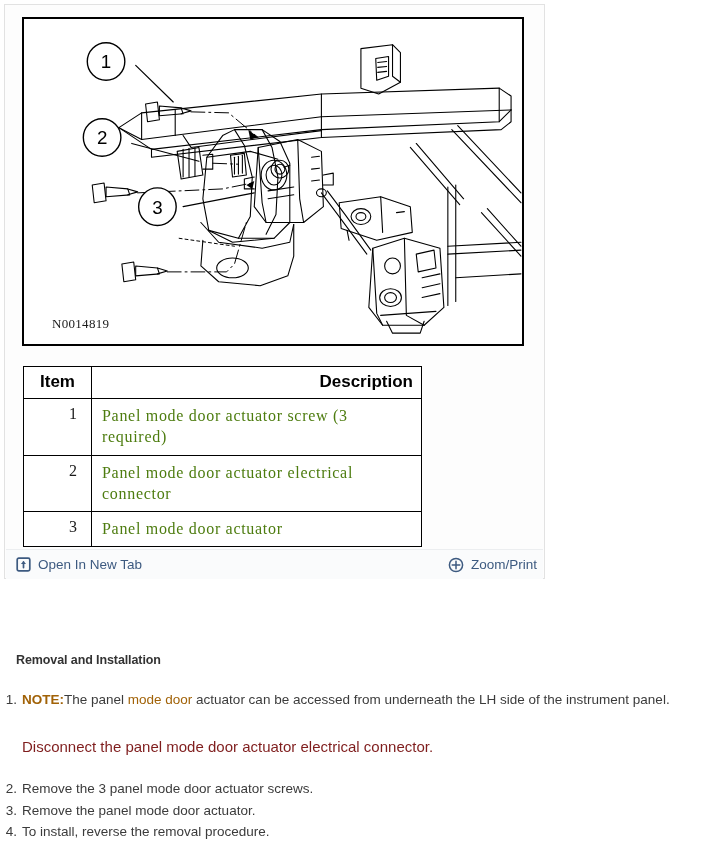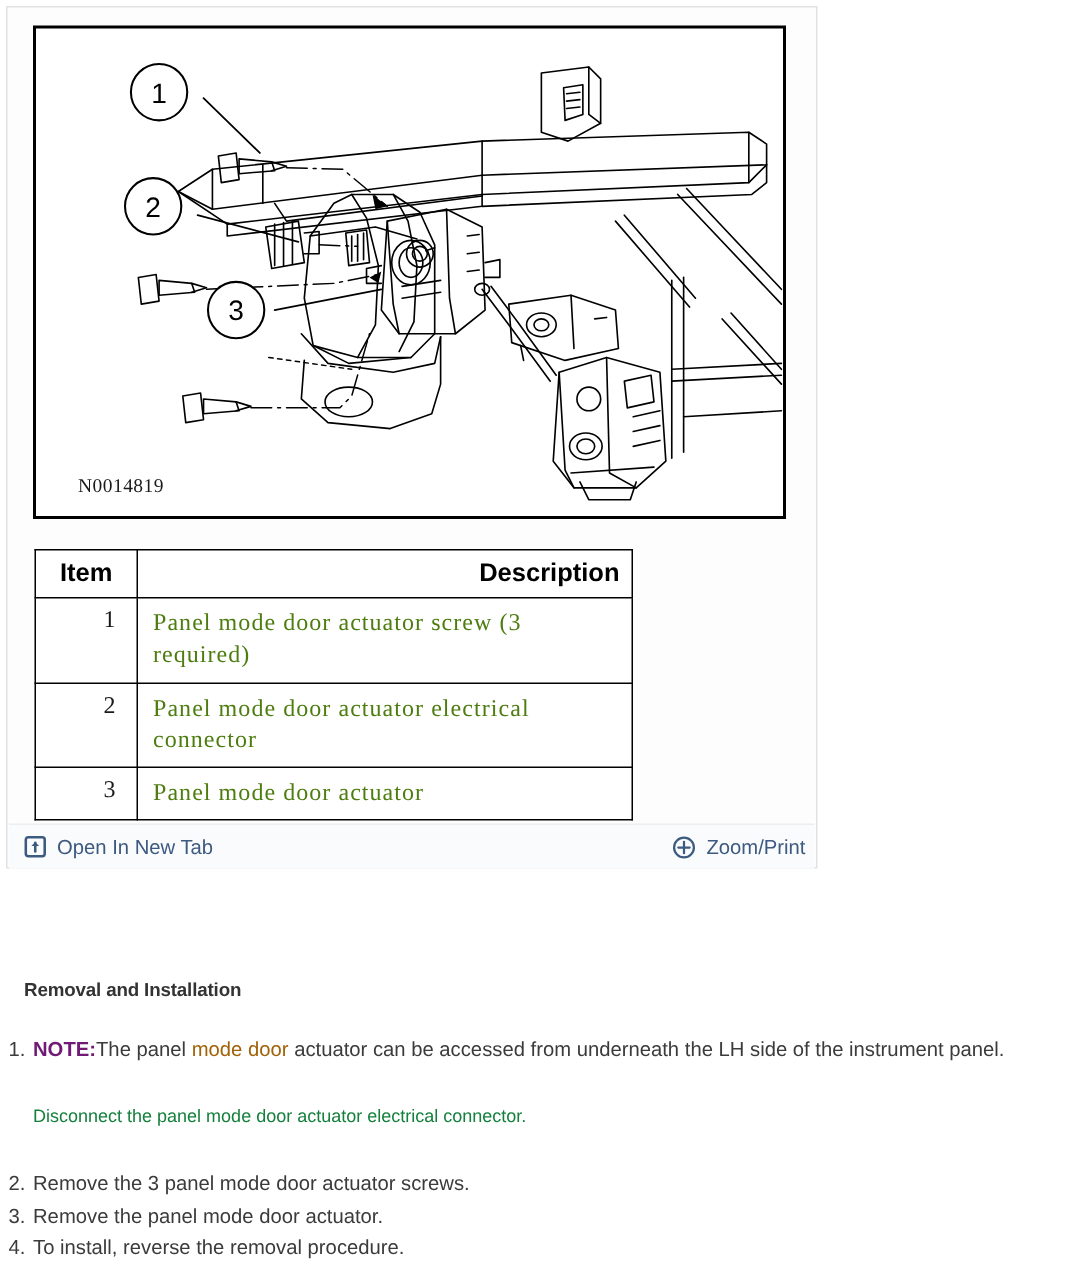--- a/index.html
+++ b/index.html
@@ -141,29 +141,29 @@
     color: #3b3b3b;
     margin-bottom: 2px;
   }
   .proc-num {
     width: 22px;
     flex: none;
     text-align: right;
     padding-right: 5px;
   }
   .proc-text { flex: 1; }
-  .note-label { font-weight: bold; color: #701a75; }
+  .note-label { font-weight: bold; color: #a16207; }
   .inline-link { color: #a16207; text-decoration: none; cursor: pointer; }
   .proc-sub {
     position: absolute;
     left: 22px;
     top: 736px;
-    font-size: 12px;
+    font-size: 15px;
     line-height: 1.45;
-    color: #15803d;
+    color: #7f1d1d;
   }
   .proc-rest {
     position: absolute;
     left: 0;
     top: 779px;
     width: 718px;
   }
 </style>
 </head>
 <body>

